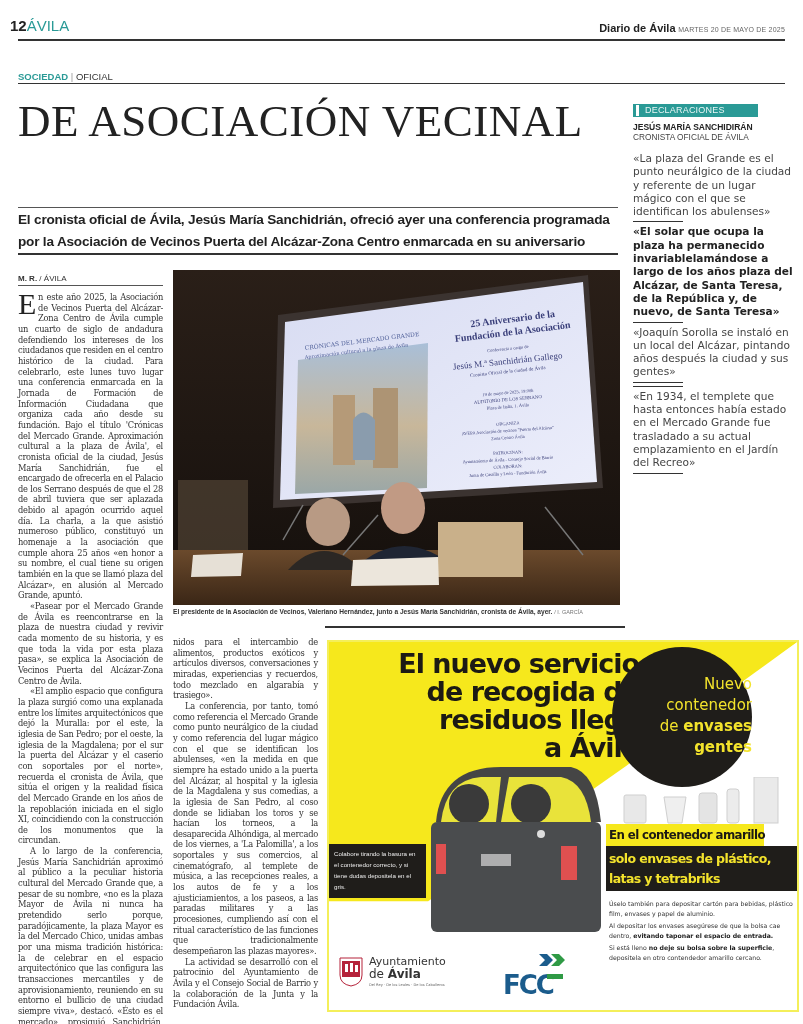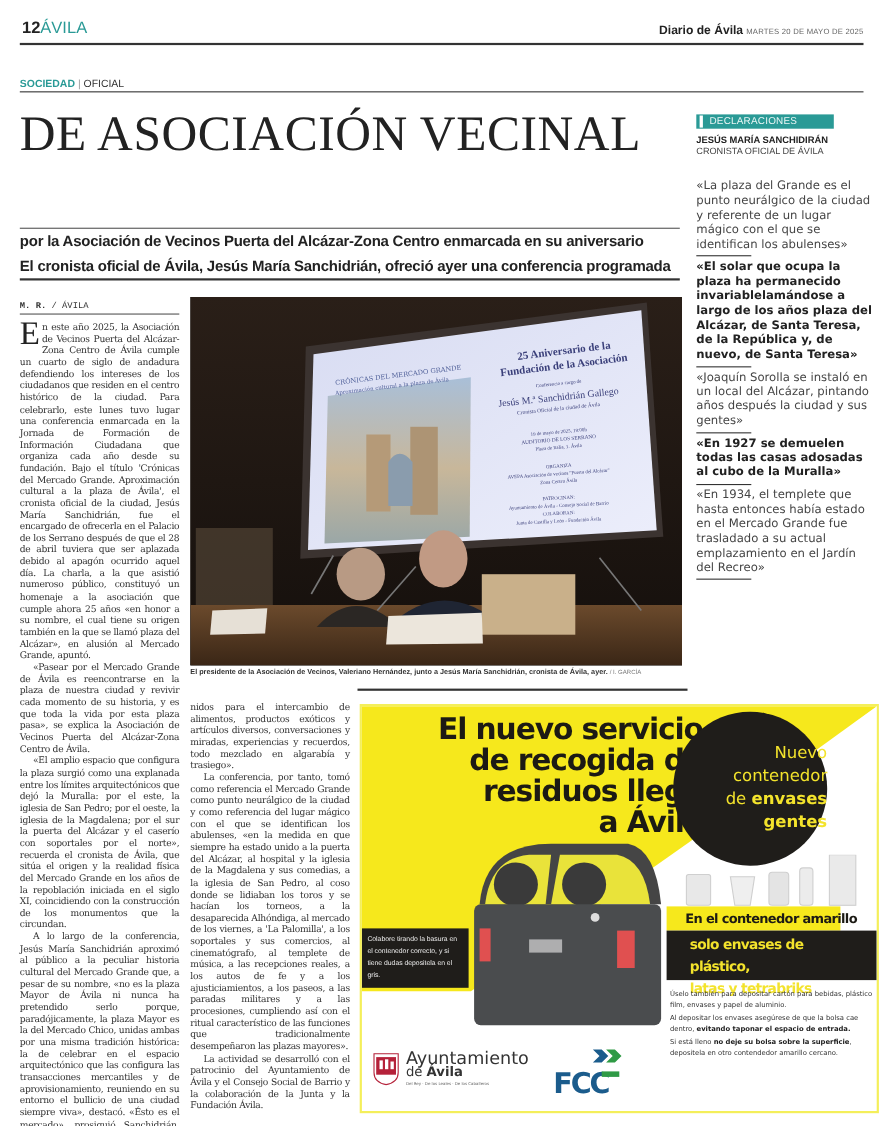--- a/index.html
+++ b/index.html
@@ -1,41 +1,41 @@
 <!DOCTYPE html>
 <html><head>
 <meta charset="utf-8">
 <style>
   * { box-sizing: border-box; margin: 0; padding: 0; }
   html, body { width: 803px; height: 1024px; background: #ffffff; overflow: hidden; }
   body { position: relative; font-family: "DejaVu Serif", serif; color: #222; }
 
   
-  .folio { position: absolute; left: 20px; top: 17px; font-family: "Liberation Sans", sans-serif; font-weight: bold; font-size: 15px; }
+  .folio { position: absolute; left: 10px; top: 17px; font-family: "Liberation Sans", sans-serif; font-weight: bold; font-size: 15px; }
   .folio .num { color: #222; }
   .folio .sec { color: #2a9a96; font-weight: normal; }
   .masthead { position: absolute; right: 18px; top: 22px; font-family: "Liberation Sans", sans-serif; font-size: 10px; }
   .masthead .paper { font-weight: bold; font-size: 11px; color: #222; margin-left: 39px; }
   .masthead .date { font-size: 7px; color: #666; letter-spacing: 0.2px; }
   .rule-top { position: absolute; left: 18px; right: 18px; top: 39px; height: 2px; background: #333; }
 
   .section-bar { position: absolute; left: 18px; top: 71px; font-family: "Liberation Sans", sans-serif; font-size: 9.5px; }
   .section-bar .main { color: #2a9a96; font-weight: bold; }
   .section-bar .sep { color: #999; }
   .section-bar .sub { color: #333; }
   .rule-section { position: absolute; left: 18px; right: 18px; top: 83px; height: 1px; background: #333; }
 
   
   .headline { position: absolute; left: 18px; top: 98px; width: 600px; font-family: "Liberation Serif", serif; font-size: 45px; line-height: 46px; color: #222; letter-spacing: 0.5px; }
   .subhead-rule-top { position: absolute; left: 18px; top: 207px; width: 600px; height: 1px; background: #555; }
   .subhead { position: absolute; left: 18px; top: 209px; width: 600px; font-family: "Liberation Sans", sans-serif; font-size: 13.6px; line-height: 22px; color: #222; font-weight: bold; letter-spacing: -0.2px; }
   .subhead-rule-bot { position: absolute; left: 18px; top: 253px; width: 600px; height: 2px; background: #333; }
 
   
-  .byline { position: absolute; left: 18px; top: 274px; font-family: Liberation Mono, monospace; font-size: 8px; color: #333; }
+  .byline { position: absolute; left: 18px; top: 274px; font-family: Liberation Sans, sans-serif; font-size: 8px; color: #333; }
   .byline b { font-weight: bold; }
   .byline-rule { position: absolute; left: 18px; top: 285px; width: 145px; height: 1px; background: #555; }
 
   .col { position: absolute; font-family: "DejaVu Serif", serif; font-size: 8.3px; line-height: 10.65px; color: #333; text-align: justify; hyphens: auto; letter-spacing: -0.25px; }
   .col p { text-indent: 12px; }
   .col p.first { text-indent: 0; }
   .dropcap { float: left; font-family: "Liberation Serif", serif; font-size: 30px; line-height: 22px; padding-right: 2px; margin-top: 1px; color: #222; }
   .col1 { left: 18px; top: 292px; width: 145px; }
   .col2 { left: 173px; top: 637px; width: 145px; }
 
@@ -46,42 +46,42 @@
   .caption b { font-weight: bold; }
   .caption .credit { color: #777; font-size: 5.5px; }
   .caption-rule { position: absolute; left: 325px; top: 626px; width: 300px; height: 2px; background: #333; }
 
   
   .decl-bar { position: absolute; left: 633px; top: 104px; width: 125px; height: 13px; background: #2a9a96; font-family: "Liberation Sans", sans-serif; font-size: 9px; color: #e9f6f5; padding-left: 12px; line-height: 13px; letter-spacing: 0.2px; }
   .decl-bar .mark { position: absolute; left: 3px; top: 1px; width: 3px; height: 11px; background: #fff; }
   .decl-author { position: absolute; left: 633px; top: 122px; width: 160px; font-family: "Liberation Sans", sans-serif; }
   .decl-author .name { font-weight: bold; font-size: 8.5px; color: #222; }
   .decl-author .role { font-size: 8.3px; color: #444; }
-  .quotes { position: absolute; left: 633px; top: 152px; width: 160px; font-family: "DejaVu Sans", sans-serif; margin-top: 11px; }
+  .quotes { position: absolute; left: 633px; top: 152px; width: 160px; font-family: "DejaVu Sans", sans-serif; }
   .q { font-size: 10.6px; line-height: 13.3px; color: #444; }
   .q.bold { font-weight: bold; color: #222; }
   .q-rule { width: 50px; height: 1px; background: #333; margin: 3px 0 3px 0; }
 
   
   .ad { position: absolute; left: 327px; top: 640px; width: 472px; height: 372px; background: #ffffff; border: 2px solid #f4ef5a; overflow: hidden; }
   .ad svg.bg { position: absolute; left: 0; top: 0; width: 100%; height: 100%; }
   .ad-title { position: absolute; left: 10px; top: 8px; width: 300px; font-family: "DejaVu Sans", sans-serif; font-weight: bold; font-size: 27px; line-height: 28px; color: #1c1a14; letter-spacing: -1px; text-align: right; }
   .ad-circle { position: absolute; left: 283px; top: 5px; width: 140px; height: 140px; border-radius: 50%; background: #1f1d1a; text-align: right; padding-top: 27px; font-family: "DejaVu Sans", sans-serif; font-size: 15px; line-height: 21px; color: #f3e32c; }
   .ad-circle b { font-weight: bold; }
-  .ad-yellow-strip { position: absolute; left: 277px; top: 182px; width: 158px; height: 22px; background: #f6e81c; font-family: "DejaVu Sans", sans-serif; font-weight: bold; font-size: 11.8px; line-height: 22px; color: #1c1a14; padding-left: 17px; letter-spacing: -0.6px; white-space: nowrap; }
-  .ad-black-block { position: absolute; left: 277px; top: 204px; width: 191px; height: 45px; background: #1f1d1a; font-family: "DejaVu Sans", sans-serif; font-weight: bold; font-size: 12.5px; line-height: 20px; color: #f3e32c; padding: 3px 21px; letter-spacing: -0.6px; }
+  .ad-yellow-strip { position: absolute; left: 277px; top: 182px; width: 158px; height: 22px; background: #f6e81c; font-family: "DejaVu Sans", sans-serif; font-weight: bold; font-size: 11.8px; line-height: 22px; color: #1c1a14; padding-left: 3px; letter-spacing: -0.6px; white-space: nowrap; }
+  .ad-black-block { position: absolute; left: 277px; top: 204px; width: 191px; height: 45px; background: #1f1d1a; font-family: "DejaVu Sans", sans-serif; font-weight: bold; font-size: 12.5px; line-height: 20px; color: #f3e32c; padding: 3px 3px; letter-spacing: -0.6px; }
   .ad-info { position: absolute; left: 280px; top: 257px; width: 185px; font-family: "DejaVu Sans", sans-serif; font-size: 6.2px; line-height: 9.6px; color: #333; }
   .ad-info p { margin-bottom: 3px; }
   .ad-info b { font-weight: bold; color: #222; }
   .ad-left-note { position: absolute; left: 0; top: 202px; width: 97px; height: 54px; background: #1f1d1a; font-family: "Liberation Sans", sans-serif; font-size: 6.2px; line-height: 11px; color: #eee; padding: 4px 4px 4px 5px; }
   .ad-container { position: absolute; left: 92px; top: 120px; width: 185px; height: 180px; }
   .ad-logo-ayto { position: absolute; left: 10px; top: 313px; width: 140px; height: 42px; }
   .shield { position: absolute; left: 0; top: 2px; width: 24px; height: 30px; }
   .ayto-text { position: absolute; left: 30px; top: 0; font-family: "DejaVu Sans", sans-serif; color: #333; }
-  .ayto-text .l1 { font-size: 16px; line-height: 13px; }
+  .ayto-text .l1 { font-size: 11px; line-height: 13px; }
   .ayto-text .l2 { font-size: 12px; line-height: 13px; }
   .ayto-text .l2 b { font-weight: bold; }
   .ayto-text .l3 { font-size: 3.6px; color: #666; margin-top: 2px; white-space: nowrap; }
   .ad-logo-fcc { position: absolute; left: 172px; top: 308px; width: 70px; height: 48px; }
 </style>
 </head>
 <body>
 
 <div class="folio">
   <span class="num">12</span><span class="sec">ÁVILA</span>
@@ -97,22 +97,22 @@
   <span class="sep">|</span>
   <span class="sub">OFICIAL</span>
 </div>
 <div class="rule-section"></div>
 
 <h1 class="headline" style="font-weight:normal;">
   <div>DE ASOCIACIÓN VECINAL</div>
 </h1>
 <div class="subhead-rule-top"></div>
 <div class="subhead">
+  <div>El cronista oficial de Ávila, Jesús María Sanchidrián, ofreció ayer una conferencia programada</div>
   <div>por la Asociación de Vecinos Puerta del Alcázar-Zona Centro enmarcada en su aniversario</div>
-  <div>El cronista oficial de Ávila, Jesús María Sanchidrián, ofreció ayer una conferencia programada</div>
 </div>
 <div class="subhead-rule-bot"></div>
 
 <div class="byline">
   <b>M. R.</b>
   <span>/ ÁVILA</span>
 </div>
 <div class="byline-rule"></div>
 
 <div class="col col1">
@@ -203,21 +203,20 @@
   <div class="name">JESÚS MARÍA SANCHIDIRÁN</div>
   <div class="role">CRONISTA OFICIAL DE ÁVILA</div>
 </div>
 <div class="quotes">
   <div class="q">«La plaza del Grande es el punto neurálgico de la ciudad y referente de un lugar mágico con el que se identifican los abulenses»</div>
   <div class="q-rule"></div>
   <div class="q bold">«El solar que ocupa la plaza ha permanecido invariablelamándose a largo de los años plaza del Alcázar, de Santa Teresa, de la República y, de nuevo, de Santa Teresa»</div>
   <div class="q-rule"></div>
   <div class="q">«Joaquín Sorolla se instaló en un local del Alcázar, pintando años después la ciudad y sus gentes»</div>
   <div class="q-rule"></div>
-  <div class="q bold">«En 1927 se demuelen todas las casas adosadas al cubo de la Muralla»</div>
   <div class="q-rule"></div>
   <div class="q">«En 1934, el templete que hasta entonces había estado en el Mercado Grande fue trasladado a su actual emplazamiento en el Jardín del Recreo»</div>
   <div class="q-rule"></div>
 </div>
 
 <div class="ad">
   <svg class="bg" viewBox="0 0 472 372" preserveAspectRatio="none">
     <polygon points="0,0 472,0 472,0 100,262 0,262" fill="#f6e81c"></polygon>
     <polygon points="472,0 472,70 370,140 300,120" fill="#ffffff"></polygon>
     <polygon points="0,0 472,0 300,125 120,252 0,252" fill="#f6e81c"></polygon>

